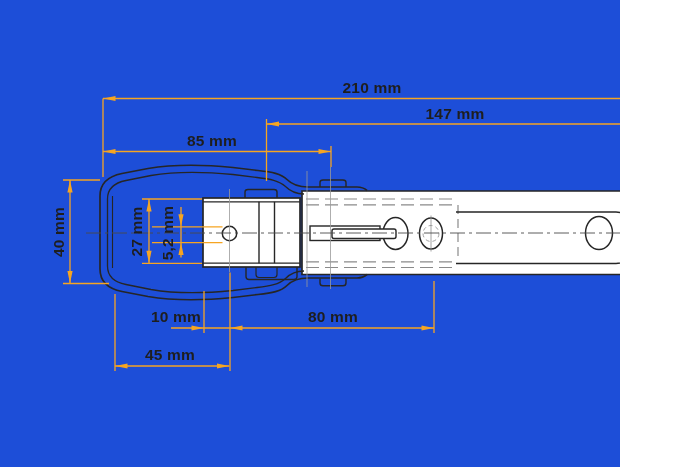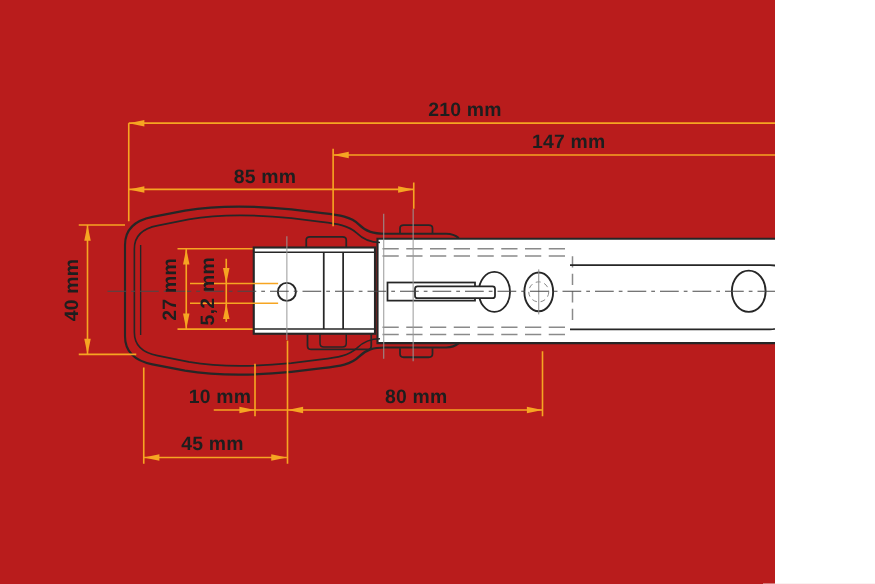--- a/index.html
+++ b/index.html
@@ -1,16 +1,16 @@
 <!DOCTYPE html>
 <html><head>
 <meta charset="utf-8">
 <style>
   html,body{margin:0;padding:0;background:#ffffff;}
-  .stage{position:relative;width:620px;height:467px;background:#b91c1c;overflow:hidden;
+  .stage{position:relative;width:620px;height:467px;background:#1d4ed8;overflow:hidden;
          font-family:"Liberation Sans","DejaVu Sans",sans-serif;}
   svg{display:block}
   .dim-text{font-family:"Liberation Sans","DejaVu Sans",sans-serif;
             font-size:15.5px;font-weight:bold;fill:#1e1e1e;letter-spacing:.2px;}
 </style>
 </head>
 <body>
 
 <div class="stage">
 <svg width="700" height="467" viewBox="0 0 700 467">

